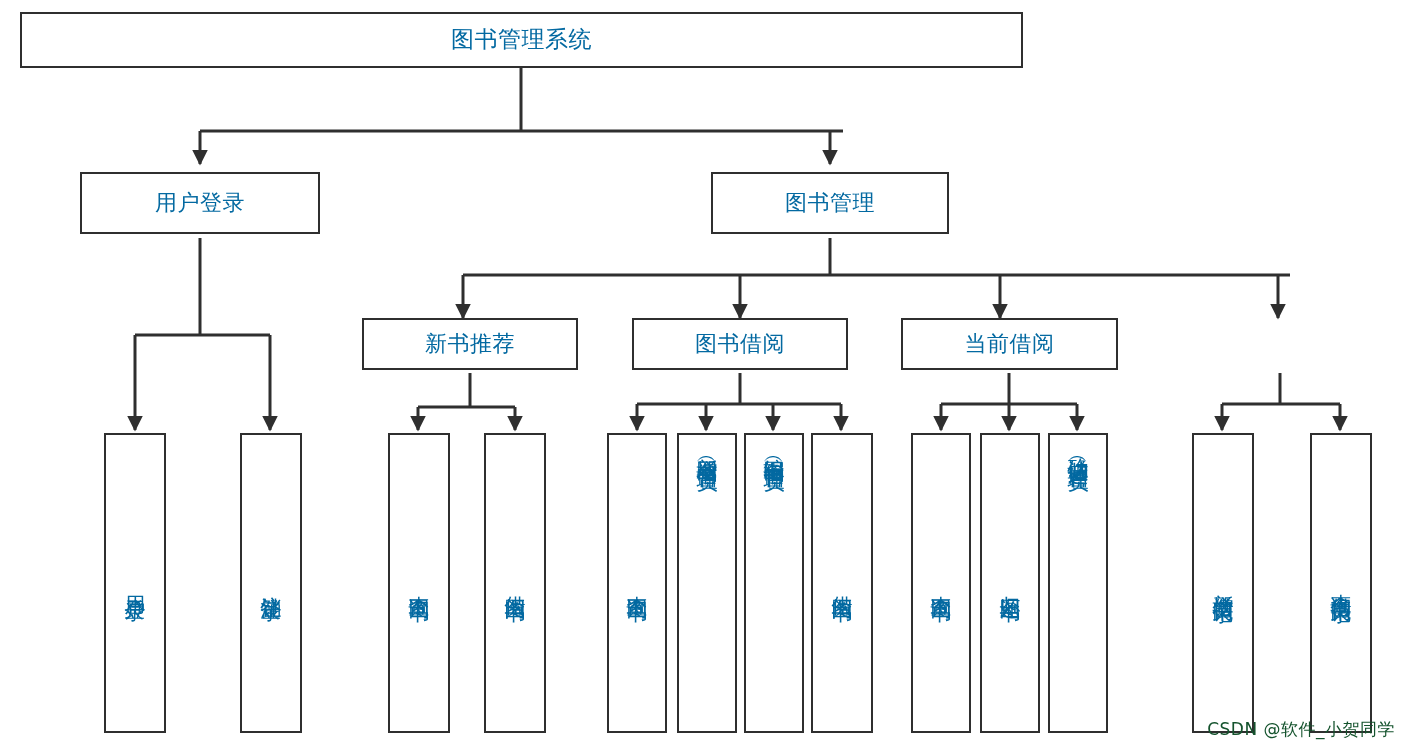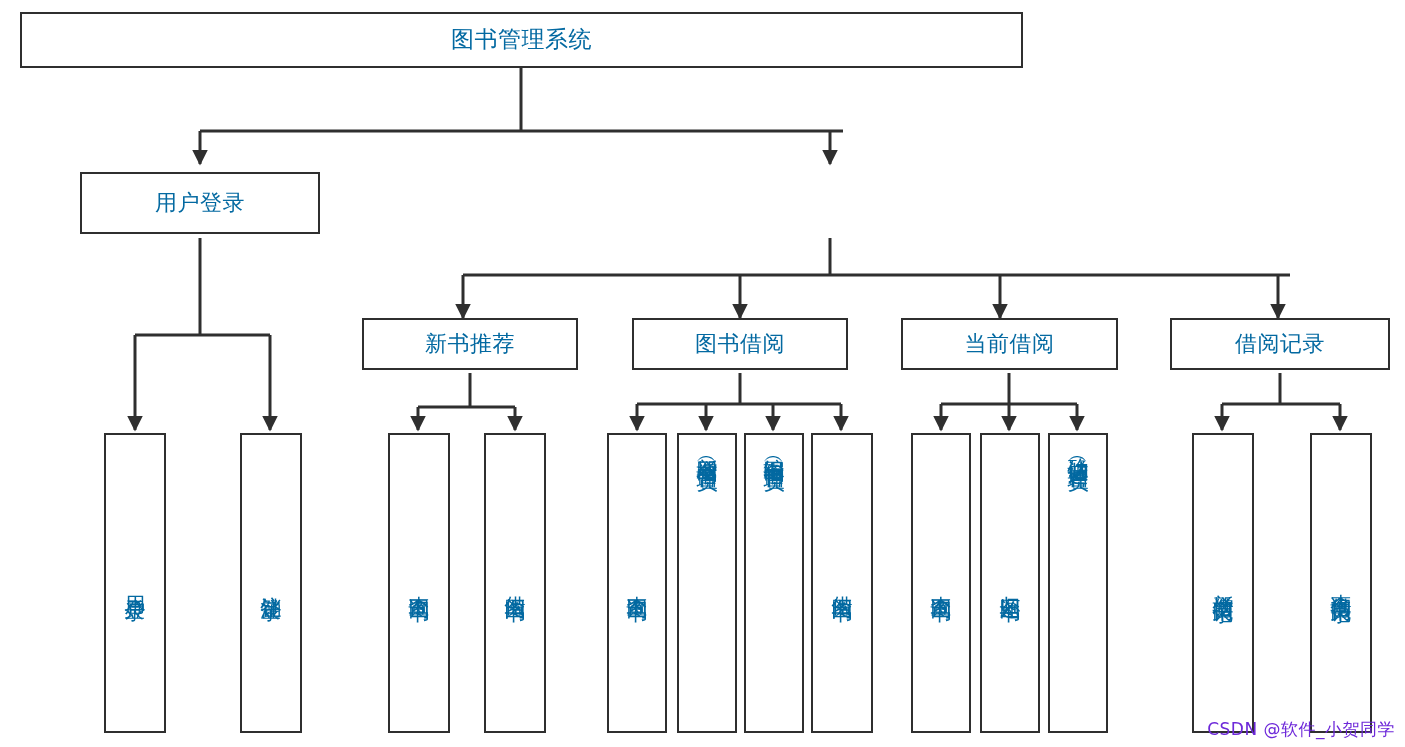--- a/index.html
+++ b/index.html
@@ -58,21 +58,21 @@
   }
   .node.leaf.mid {
     align-items: center;
     padding-top: 0;
   }
   .watermark {
     position: absolute;
     right: 10px;
     bottom: 6px;
     font-size: 17px;
-    color: #6d28d9;
+    color: #14532d;
     letter-spacing: 0.5px;
     white-space: nowrap;
   }
 </style>
 </head>
 <body>
 
 <div id="canvas">
 
   <svg class="edges" viewBox="0 0 1405 747" xmlns="http://www.w3.org/2000/svg">
@@ -125,32 +125,32 @@
     </g>
   </svg>
 
   <div class="node root" style="left:20px; top:12px; width:1003px; height:56px;">
     <span class="lbl">图书管理系统</span>
   </div>
 
   <div class="node lvl2" style="left:80px; top:172px; width:240px; height:62px;">
     <span class="lbl">用户登录</span>
   </div>
+  <div class="node lvl2" style="left:711px; top:172px; width:238px; height:62px;">
+    <span class="lbl">图书管理</span>
+  </div>
 
   <div class="node lvl3" style="left:362px; top:318px; width:216px; height:52px;">
     <span class="lbl">新书推荐</span>
   </div>
   <div class="node lvl3" style="left:632px; top:318px; width:216px; height:52px;">
     <span class="lbl">图书借阅</span>
   </div>
   <div class="node lvl3" style="left:901px; top:318px; width:217px; height:52px;">
     <span class="lbl">当前借阅</span>
-  </div>
-  <div class="node lvl3" style="left:1170px; top:318px; width:220px; height:52px;">
-    <span class="lbl">借阅记录</span>
   </div>
 
   <div class="node leaf mid" style="left:104px; top:433px; width:62px; height:300px;">
     <span class="lbl">用户登录</span>
   </div>
   <div class="node leaf mid" style="left:240px; top:433px; width:62px; height:300px;">
     <span class="lbl">注销登录</span>
   </div>
 
   <div class="node leaf mid" style="left:388px; top:433px; width:62px; height:300px;">

